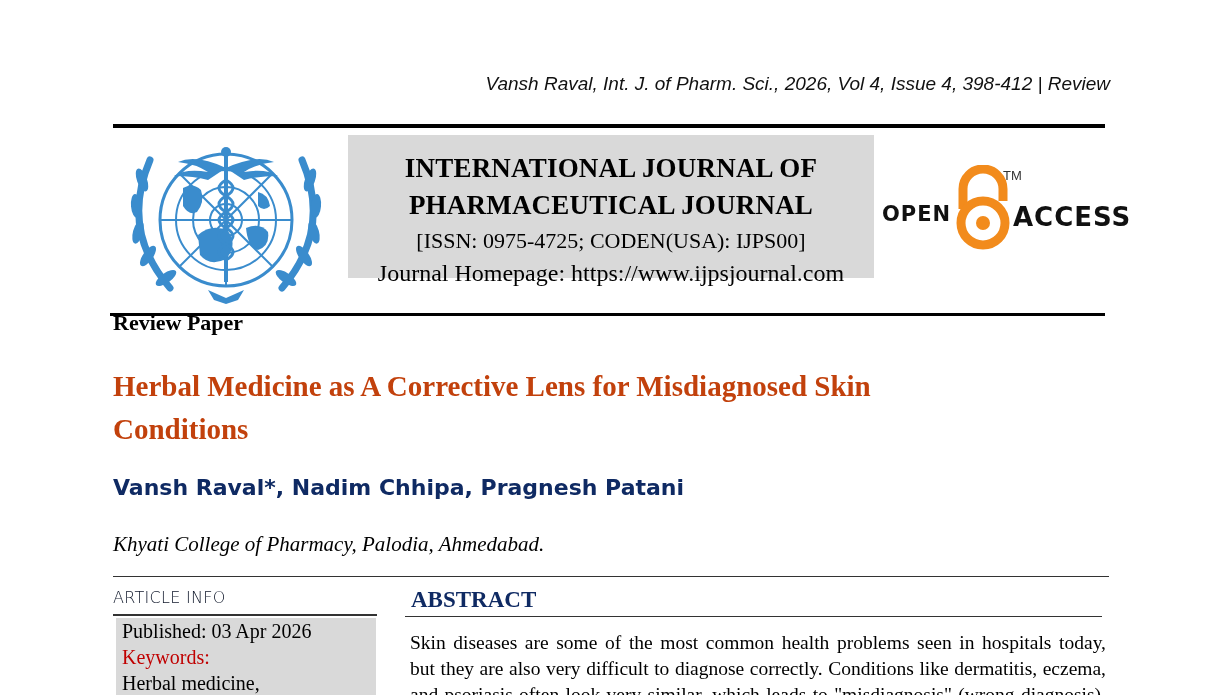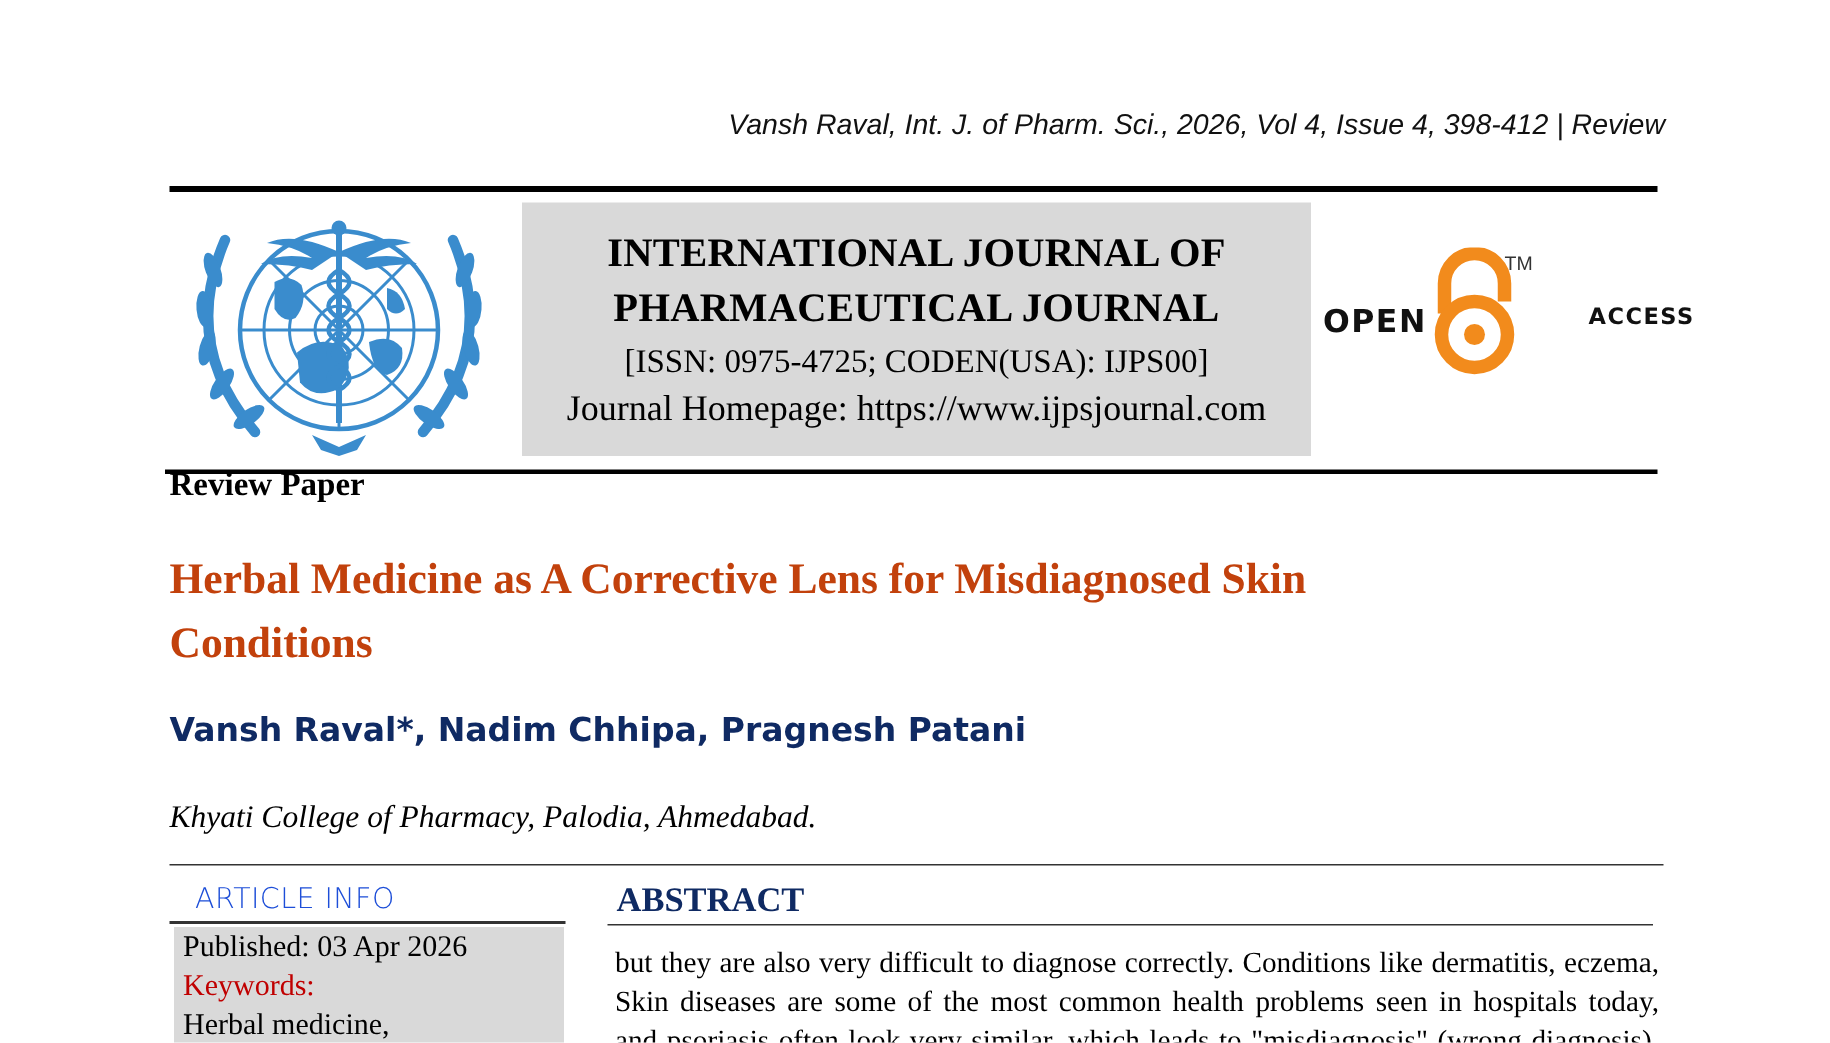--- a/index.html
+++ b/index.html
@@ -6,37 +6,37 @@
   body { width: 1220px; height: 695px; position: relative; overflow: hidden; font-family: "Liberation Serif", serif; color: #000; }
 
   .running-head { position: absolute; top: 73px; right: 110px; font-family: "Liberation Sans", sans-serif; font-style: italic; font-size: 19px; color: #111; white-space: nowrap; }
 
   .rule-top { position: absolute; left: 113px; top: 124px; width: 992px; height: 4px; background: #000; }
   .rule-mid { position: absolute; left: 110px; top: 313px; width: 995px; height: 3px; background: #000; }
   .rule-thin { position: absolute; left: 113px; top: 576px; width: 996px; height: 1px; background: #333; }
 
   .logo { position: absolute; left: 128px; top: 140px; width: 196px; height: 164px; }
 
-  .masthead { position: absolute; left: 348px; top: 135px; width: 526px; height: 169px; background: #d9d9d9; text-align: center; }
+  .masthead { position: absolute; left: 348px; top: 135px; width: 526px; height: 143px; background: #d9d9d9; text-align: center; }
   .masthead .jname { font-weight: bold; font-size: 27px; line-height: 37px; margin-top: 15px; letter-spacing: 0.2px; }
   .masthead .issn { font-size: 22px; line-height: 32px; margin-top: 1px; }
   .masthead .home { font-size: 24px; line-height: 32px; }
 
   .oa { position: absolute; left: 880px; top: 165px; width: 230px; height: 90px; }
   .oa .open { position: absolute; left: 2px; top: 37px; font-family: "DejaVu Sans", sans-serif; font-weight: bold; font-size: 21px; color: #111; letter-spacing: 1px; }
-  .oa .access { position: absolute; left: 133px; top: 37px; font-family: "DejaVu Sans", sans-serif; font-weight: bold; font-size: 15px; color: #111; letter-spacing: 1px; margin-left: 46px; }
+  .oa .access { position: absolute; left: 133px; top: 37px; font-family: "DejaVu Sans", sans-serif; font-weight: bold; font-size: 26px; color: #111; letter-spacing: 1px; }
   .oa .tm { position: absolute; left: 123px; top: 3px; font-family: "Liberation Sans", sans-serif; font-size: 13px; color: #333; }
   .oa svg { position: absolute; left: 75px; top: 0; }
 
   .paper-type { position: absolute; left: 113px; top: 310px; font-weight: bold; font-size: 22px; }
   .paper-title { position: absolute; left: 113px; top: 365px; width: 880px; font-weight: bold; font-size: 29px; line-height: 43px; color: #c2410c; }
   .authors { position: absolute; left: 113px; top: 475px; font-family: "DejaVu Sans", sans-serif; font-weight: bold; font-size: 22px; color: #0f2a63; }
   .affil { position: absolute; left: 113px; top: 532px; font-style: italic; font-size: 21px; }
 
-  .ai-head { position: absolute; left: 130px; top: 588px; font-family: "DejaVu Sans", sans-serif; font-size: 19px; color: #1d4ed8; letter-spacing: 0.3px; font-weight: 300; }
+  .ai-head { position: absolute; left: 113px; top: 588px; font-family: "DejaVu Sans", sans-serif; font-size: 16px; color: #0f172a; letter-spacing: 0.3px; font-weight: 300; }
   .ai-rule { position: absolute; left: 113px; top: 614px; width: 264px; height: 2px; background: #333; }
   .ai-box { position: absolute; left: 116px; top: 618px; width: 260px; height: 80px; background: #d9d9d9; }
   .ai-box .row { font-size: 20px; line-height: 26px; padding-left: 6px; white-space: nowrap; }
   .ai-box .kw { color: #c00000; }
 
   .abs-head { position: absolute; left: 411px; top: 587px; font-weight: bold; font-size: 23px; color: #0f2a63; }
   .abs-rule { position: absolute; left: 405px; top: 616px; width: 697px; height: 1px; background: #333; }
   .abs-body { position: absolute; left: 410px; top: 630px; width: 696px; font-size: 19.5px; line-height: 26px; text-align: justify; }
   .abs-body .ln { display: block; white-space: nowrap; text-align-last: justify; }
 </style>
@@ -130,16 +130,16 @@
 <div class="ai-rule"></div>
 <div class="ai-box">
   <div class="row">Published: 03 Apr 2026</div>
   <div class="row kw">Keywords:</div>
   <div class="row">Herbal medicine,</div>
 </div>
 
 <div class="abs-head">ABSTRACT</div>
 <div class="abs-rule"></div>
 <div class="abs-body">
+  <span class="ln">Skin diseases are some of the most common health problems seen in hospitals today,</span>
   <span class="ln">but they are also very difficult to diagnose correctly. Conditions like dermatitis, eczema,</span>
-  <span class="ln">Skin diseases are some of the most common health problems seen in hospitals today,</span>
   <span class="ln">and psoriasis often look very similar, which leads to "misdiagnosis" (wrong diagnosis).</span>
 </div>
 
 </body></html>

